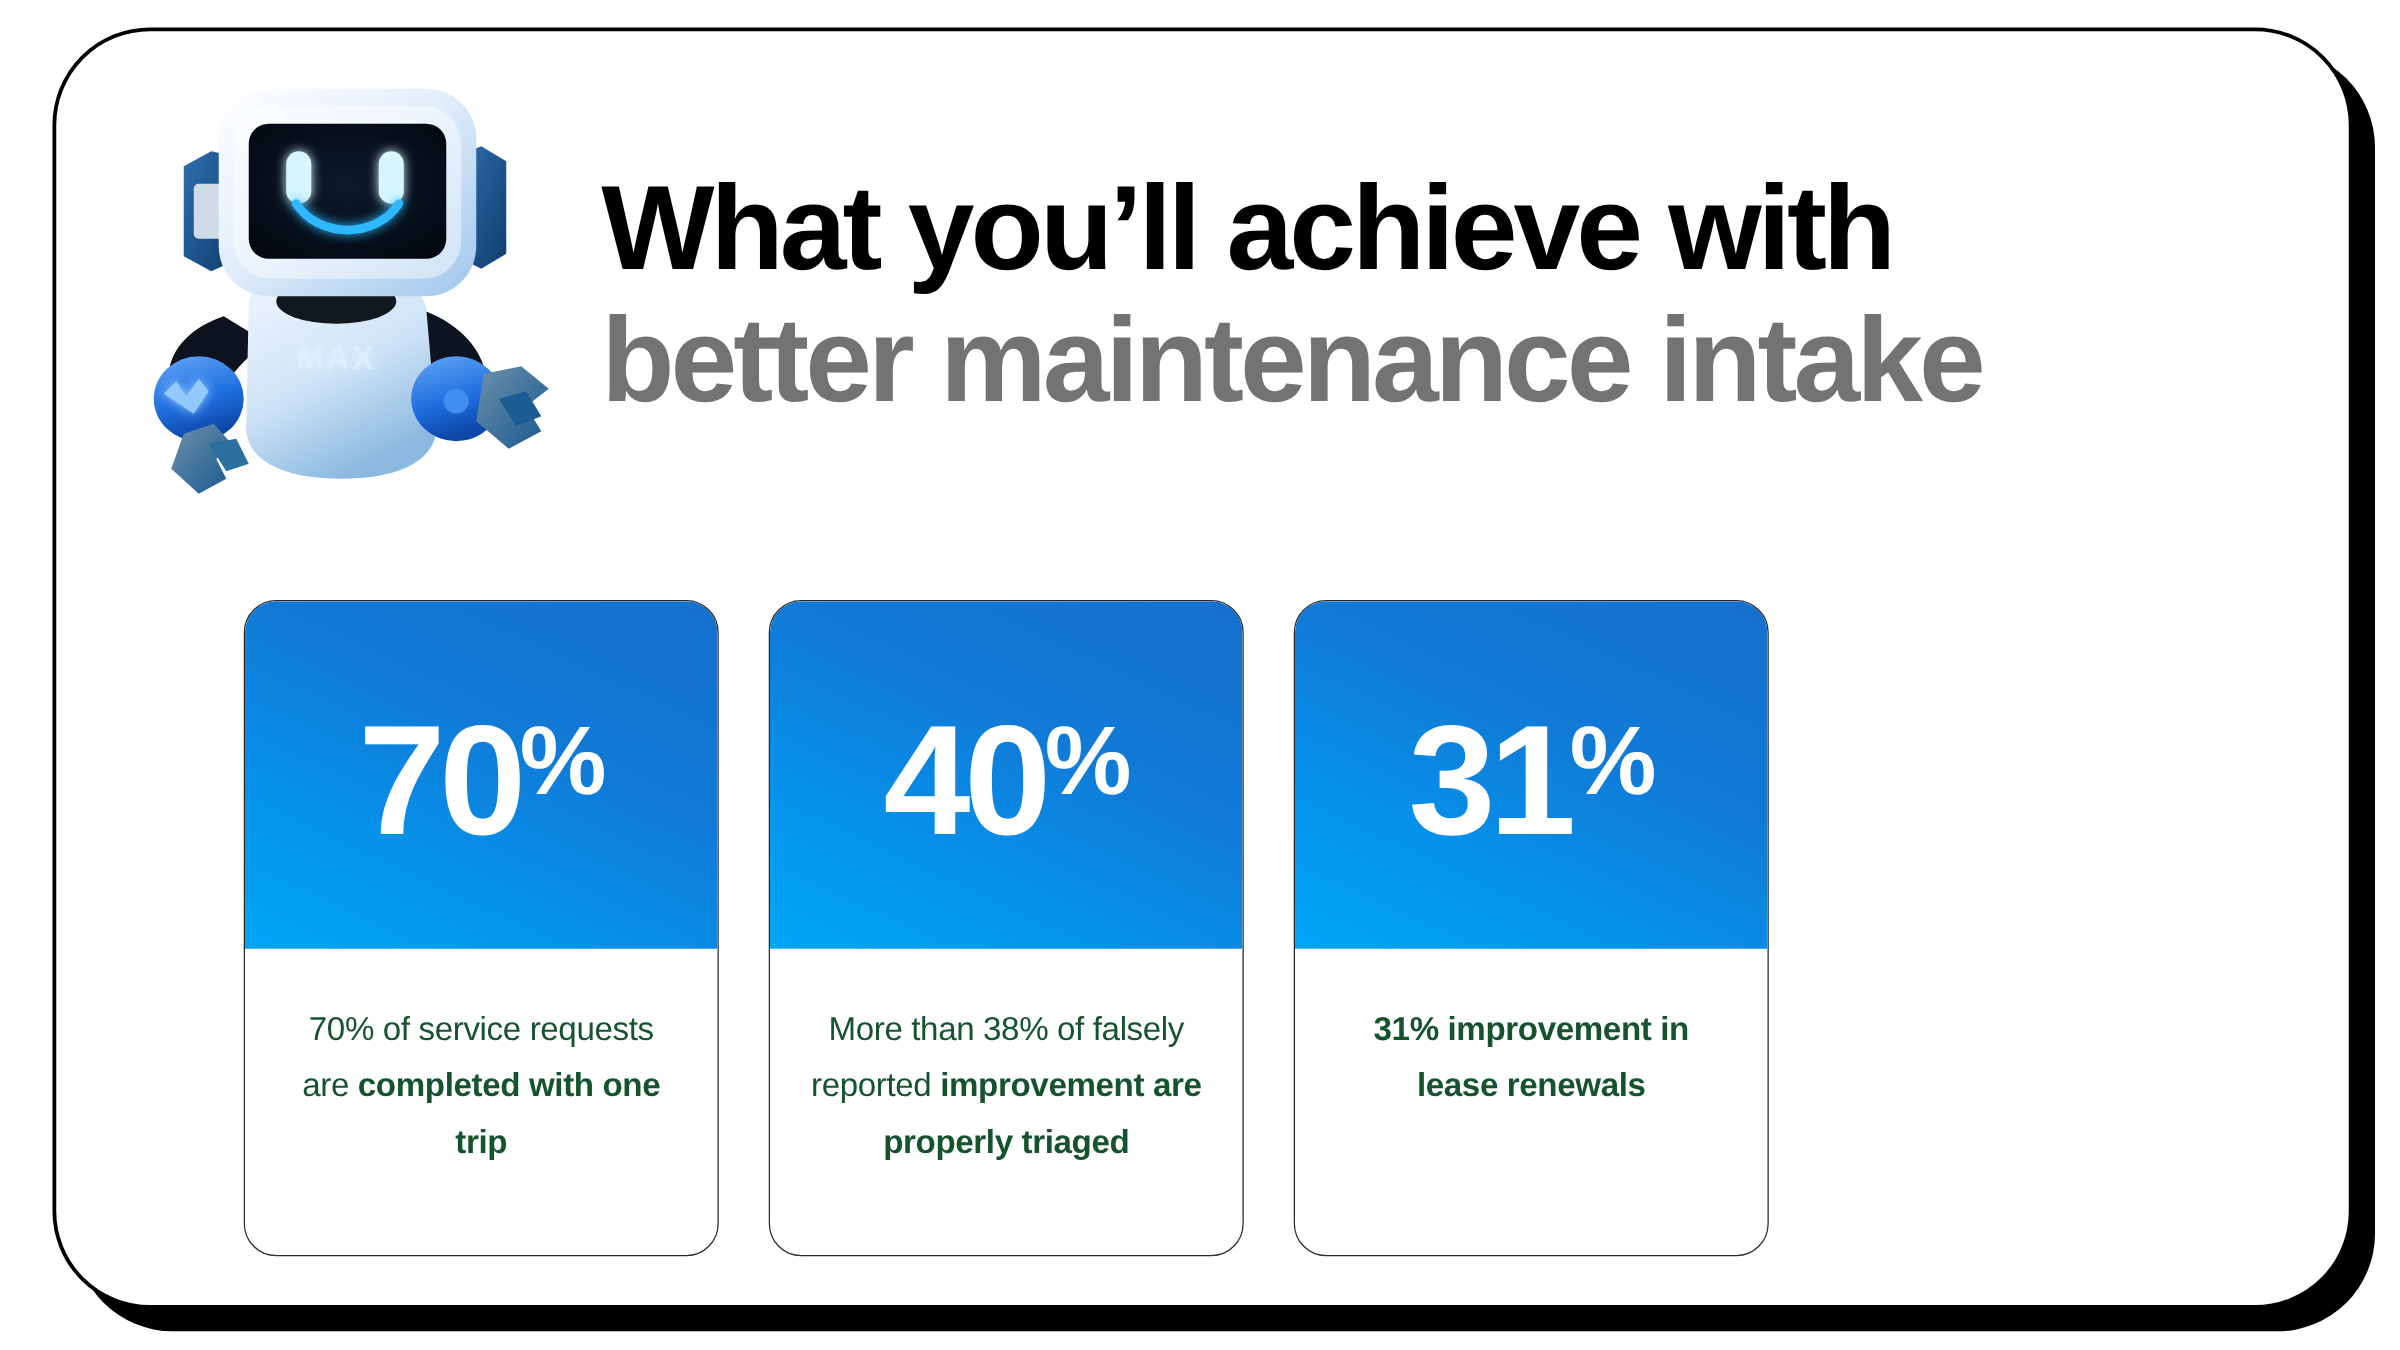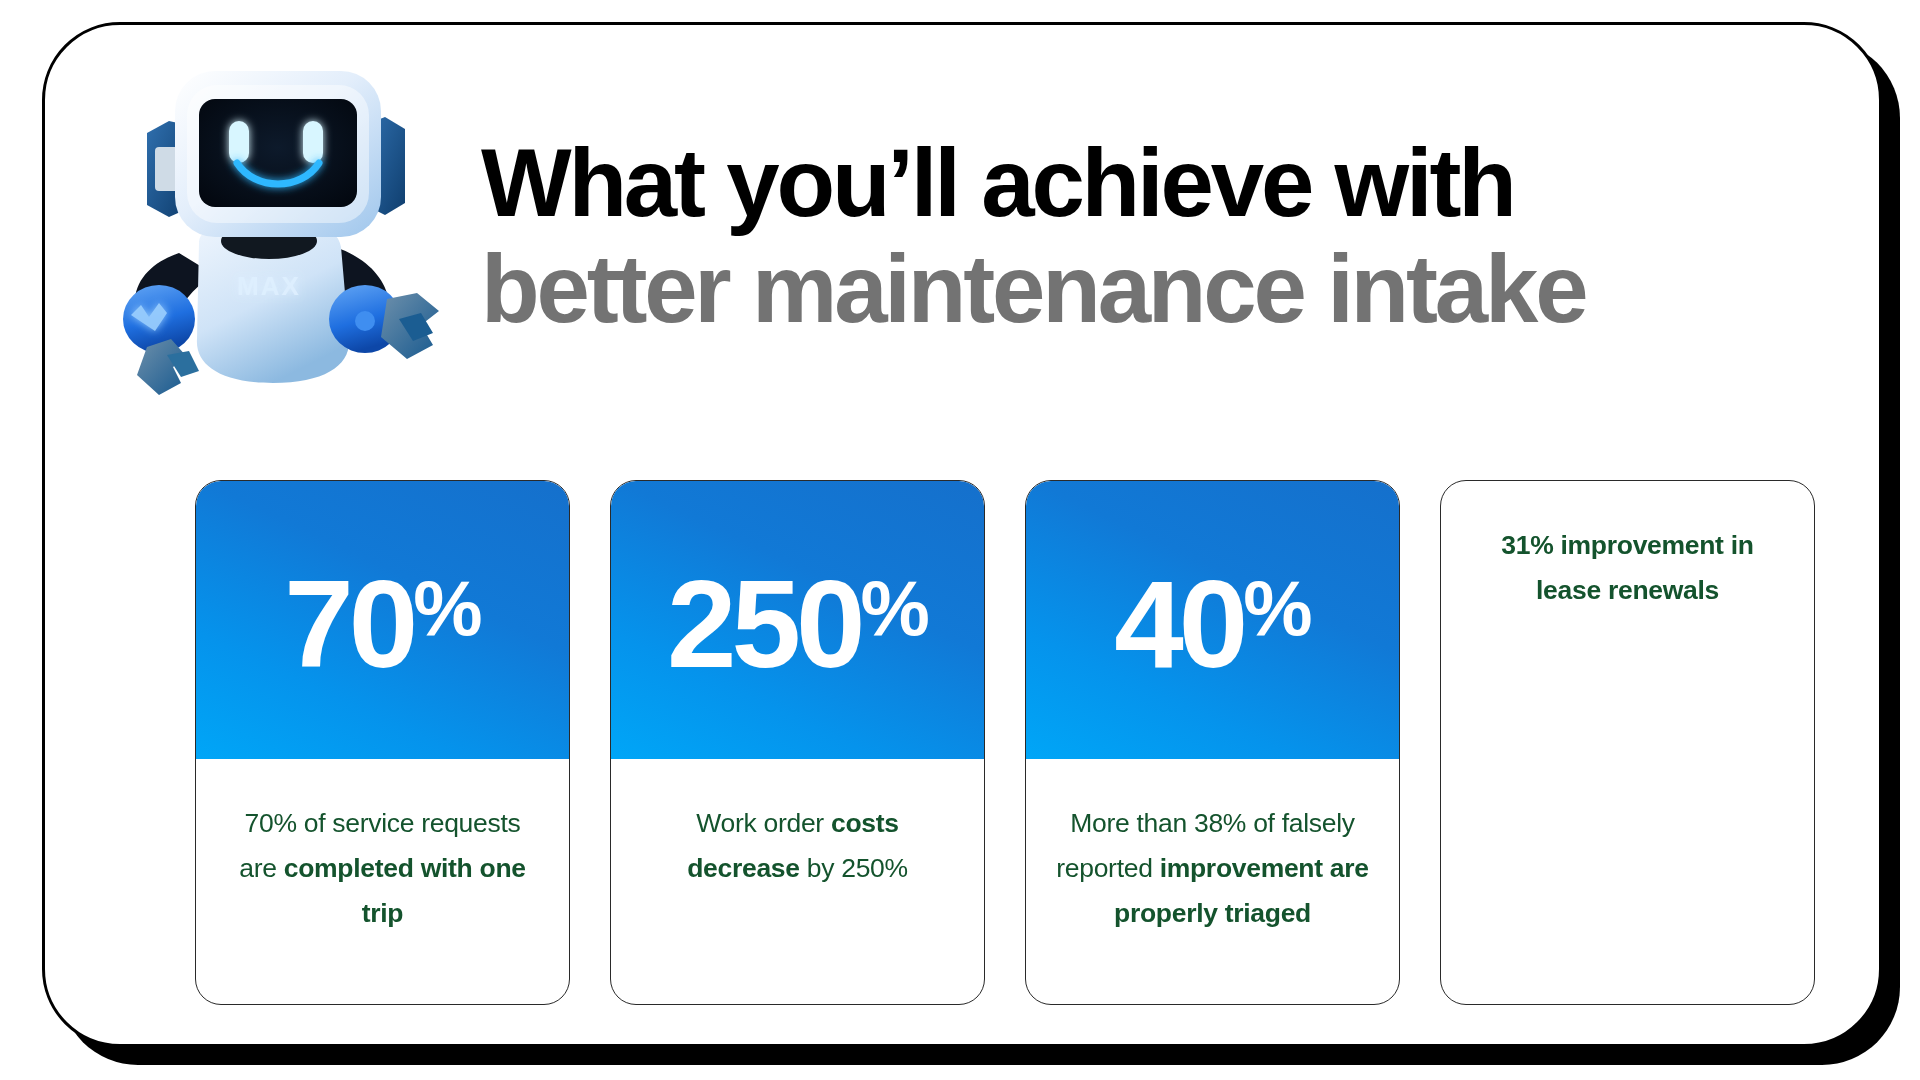--- a/index.html
+++ b/index.html
@@ -248,35 +248,30 @@
         <div class="stat-card">
           <div class="stat-top">
             <div class="stat-number"><span>70</span><span class="pct">%</span></div>
           </div>
           <div class="stat-body">
             <div class="stat-caption"><span>70% of service requests are </span><b>completed with one trip</b></div>
           </div>
         </div>
         <div class="stat-card">
           <div class="stat-top">
-            <div class="stat-number"><span>250</span><span class="pct">%</span></div>
+            <div class="stat-number"><span>40</span><span class="pct">%</span></div>
           </div>
           <div class="stat-body">
-            <div class="stat-caption"><span>Work order </span><b>costs decrease</b><span> by 250%</span></div>
+            <div class="stat-caption"><span>More than 38% of falsely reported </span><b>improvement are properly triaged</b></div>
           </div>
         </div>
         <div class="stat-card">
           <div class="stat-top">
-            <div class="stat-number"><span>40</span><span class="pct">%</span></div>
-          </div>
-          <div class="stat-body">
-            <div class="stat-caption"><span>More than 38% of falsely reported </span><b>improvement are properly triaged</b></div>
-          </div>
-        </div>
-        <div class="stat-card">
+            <div class="stat-number"><span>31</span><span class="pct">%</span></div>
+          </div>
           <div class="stat-body">
             <div class="stat-caption"><b>31% improvement in lease renewals</b></div>
           </div>
         </div>
       </div>
 
   </div>
 </div>
 
 </body></html>

